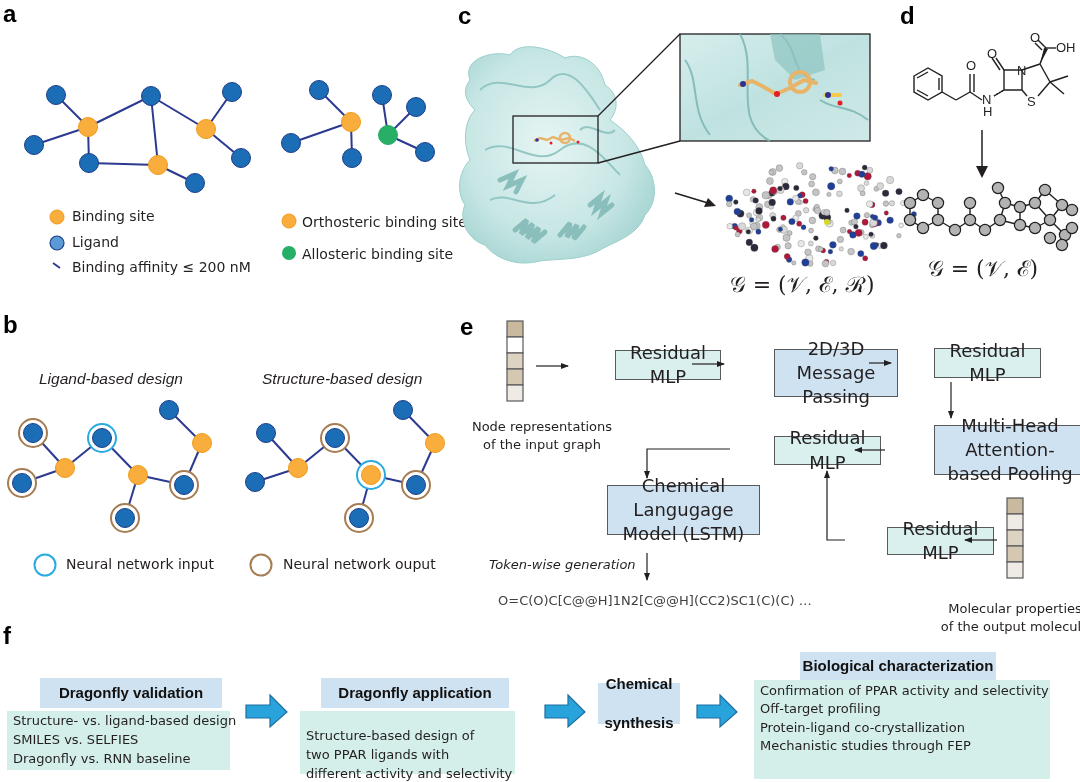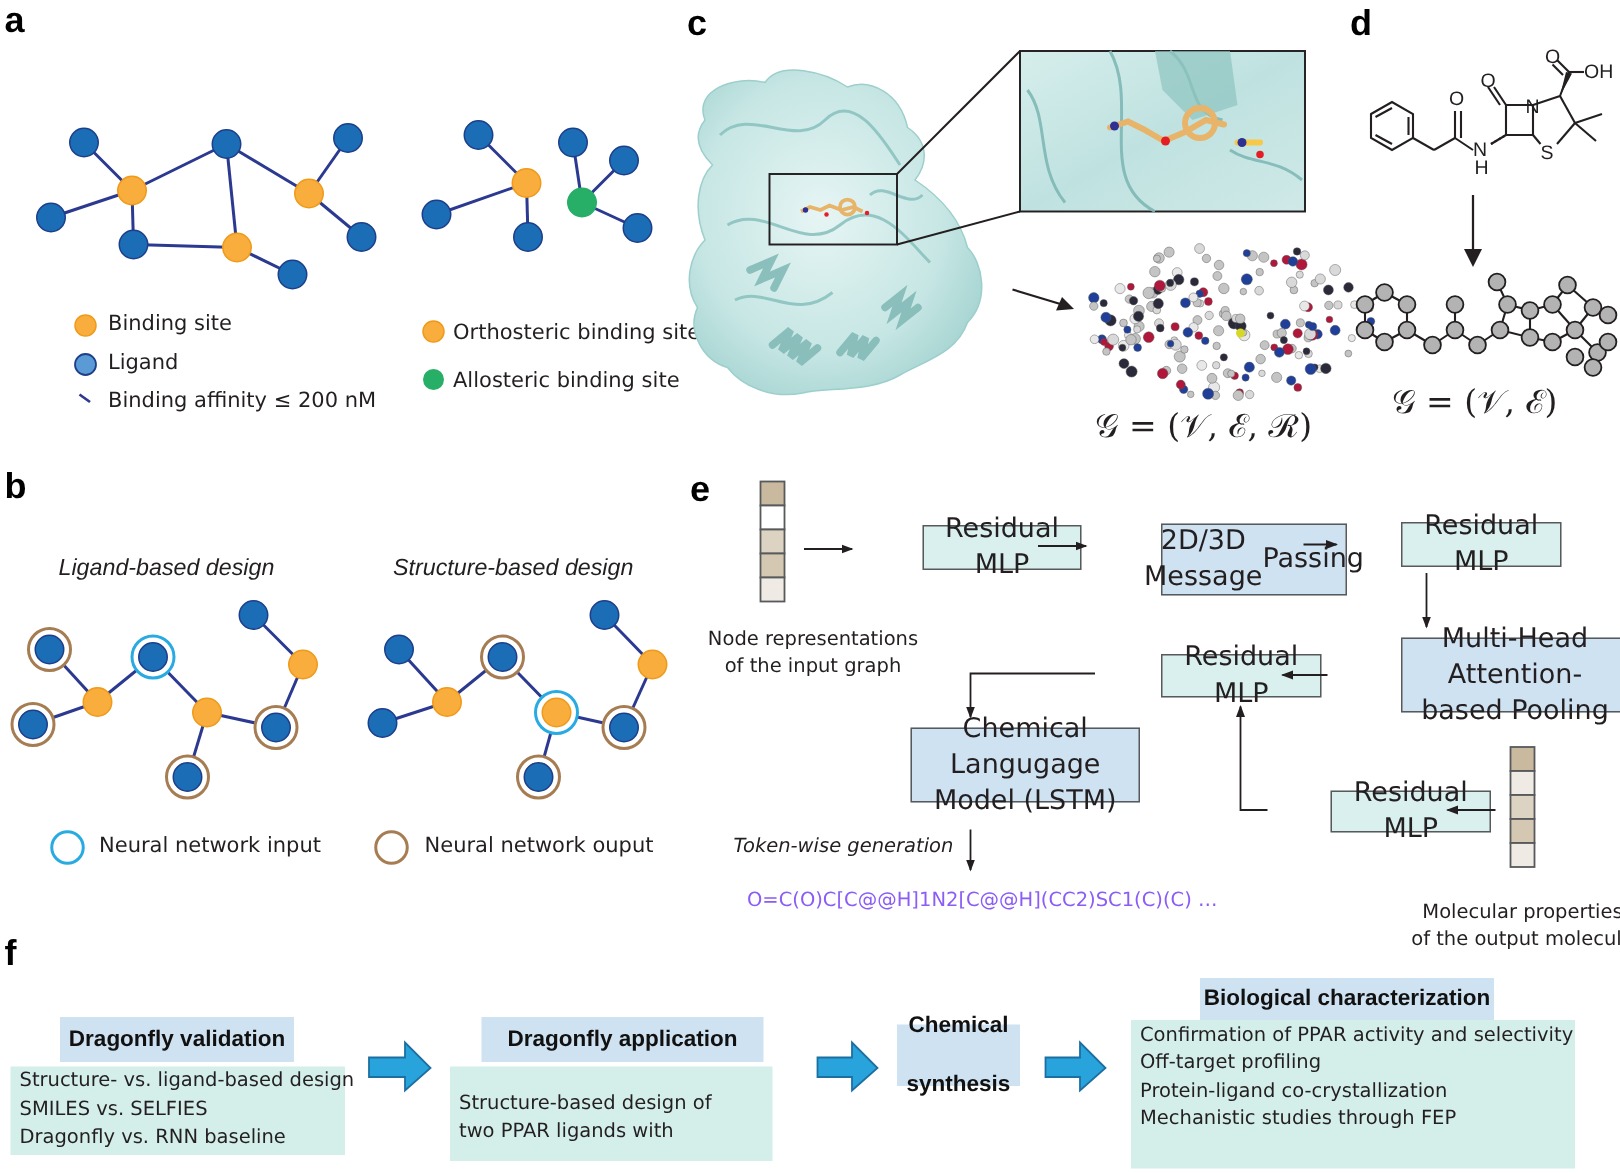--- a/index.html
+++ b/index.html
@@ -495,21 +495,21 @@
   <rect x="1" y="33" width="16" height="16" fill="#ddd3c2" stroke="#58595b" stroke-width="1.2"></rect>
   <rect x="1" y="49" width="16" height="16" fill="#d4c8b3" stroke="#58595b" stroke-width="1.2"></rect>
   <rect x="1" y="65" width="16" height="16" fill="#efebe4" stroke="#58595b" stroke-width="1.2"></rect>
 </svg>
 <div class="caption" style="left:462px;top:418px;width:160px;">
   <div>Node representations</div>
   <div>of the input graph</div>
 </div>
 
 <div class="box mlp" style="left:579px;top:350px;width:106px;height:30px;">Residual MLP</div>
-<div class="box blue" style="left:738px;top:349px;width:124px;height:48px;flex-direction:row;">
+<div class="box blue" style="left:738px;top:349px;width:124px;height:48px;flex-direction:column;">
   <div>2D/3D Message</div>
   <div>Passing</div>
 </div>
 <div class="box mlp" style="left:898px;top:348px;width:107px;height:30px;">Residual MLP</div>
 <div class="box blue" style="left:898px;top:425px;width:152px;height:50px;flex-direction:column;">
   <div>Multi-Head Attention-</div>
   <div>based Pooling</div>
 </div>
 <div class="box mlp" style="left:738px;top:436px;width:107px;height:29px;">Residual MLP</div>
 <div class="box blue" style="left:571px;top:485px;width:153px;height:50px;flex-direction:column;">
@@ -543,35 +543,36 @@
     <line x1="951" y1="382" x2="951" y2="418" marker-end="url(#ah)"></line>
     <line x1="885" y1="450" x2="855" y2="450" marker-end="url(#ah)"></line>
     <polyline points="730,449 647,449 647,478" marker-end="url(#ah)"></polyline>
     <polyline points="845,540 827,540 827,471" marker-end="url(#ah)"></polyline>
     <line x1="997" y1="540" x2="965" y2="540" marker-end="url(#ah)"></line>
     <line x1="647" y1="553" x2="647" y2="580" marker-end="url(#ah)"></line>
   </g>
 </svg>
 
 <div class="abs" style="left:489px;top:557px;font-family:'DejaVu Sans',sans-serif;font-style:italic;font-size:13px;color:#231f20;white-space:nowrap;">Token-wise generation</div>
-<div class="abs" style="left:498px;top:593px;font-family:'DejaVu Sans',sans-serif;font-size:13px;color:#8b5cf6;white-space:nowrap;">O=C(O)C[C@@H]1N2[C@@H](CC2)SC1(C)(C) …</div>
+<div class="abs" style="left:498px;top:593px;font-family:'DejaVu Sans',sans-serif;font-size:13px;color:#404040;white-space:nowrap;">O=C(O)C[C@@H]1N2[C@@H](CC2)SC1(C)(C) …</div>
 
 <div class="panel-letter" style="left:3px;top:624px;">f</div>
 
-<div class="f-head" style="left:40px;top:678px;width:156px;height:30px;">Dragonfly validation</div>
+<div class="f-head" style="left:40px;top:678px;width:182px;height:30px;">Dragonfly validation</div>
 <div class="f-body" style="left:7px;top:711px;width:223px;height:59px;padding-top:1px;">
   <div>Structure- vs. ligand-based design</div>
   <div>SMILES vs. SELFIES</div>
   <div>Dragonfly vs. RNN baseline</div>
 </div>
 
 <div class="f-head" style="left:321px;top:678px;width:188px;height:30px;">Dragonfly application</div>
 <div class="f-body" style="left:300px;top:711px;width:215px;height:63px;padding-top:16px;">
   <div>Structure-based design of</div>
   <div>two PPAR ligands with</div>
+  <div>different activity and selectivity</div>
 </div>
 
 <div class="f-head" style="left:598px;top:683px;width:82px;height:41px;flex-direction:column;gap:20px;">
   <div>Chemical</div>
   <div>synthesis</div>
 </div>
 
 <div class="f-head" style="left:800px;top:652px;width:196px;height:28px;">Biological characterization</div>
 <div class="f-body" style="left:754px;top:680px;width:296px;height:99px;padding-top:2px;line-height:1.42;">
   <div>Confirmation of PPAR activity and selectivity</div>

